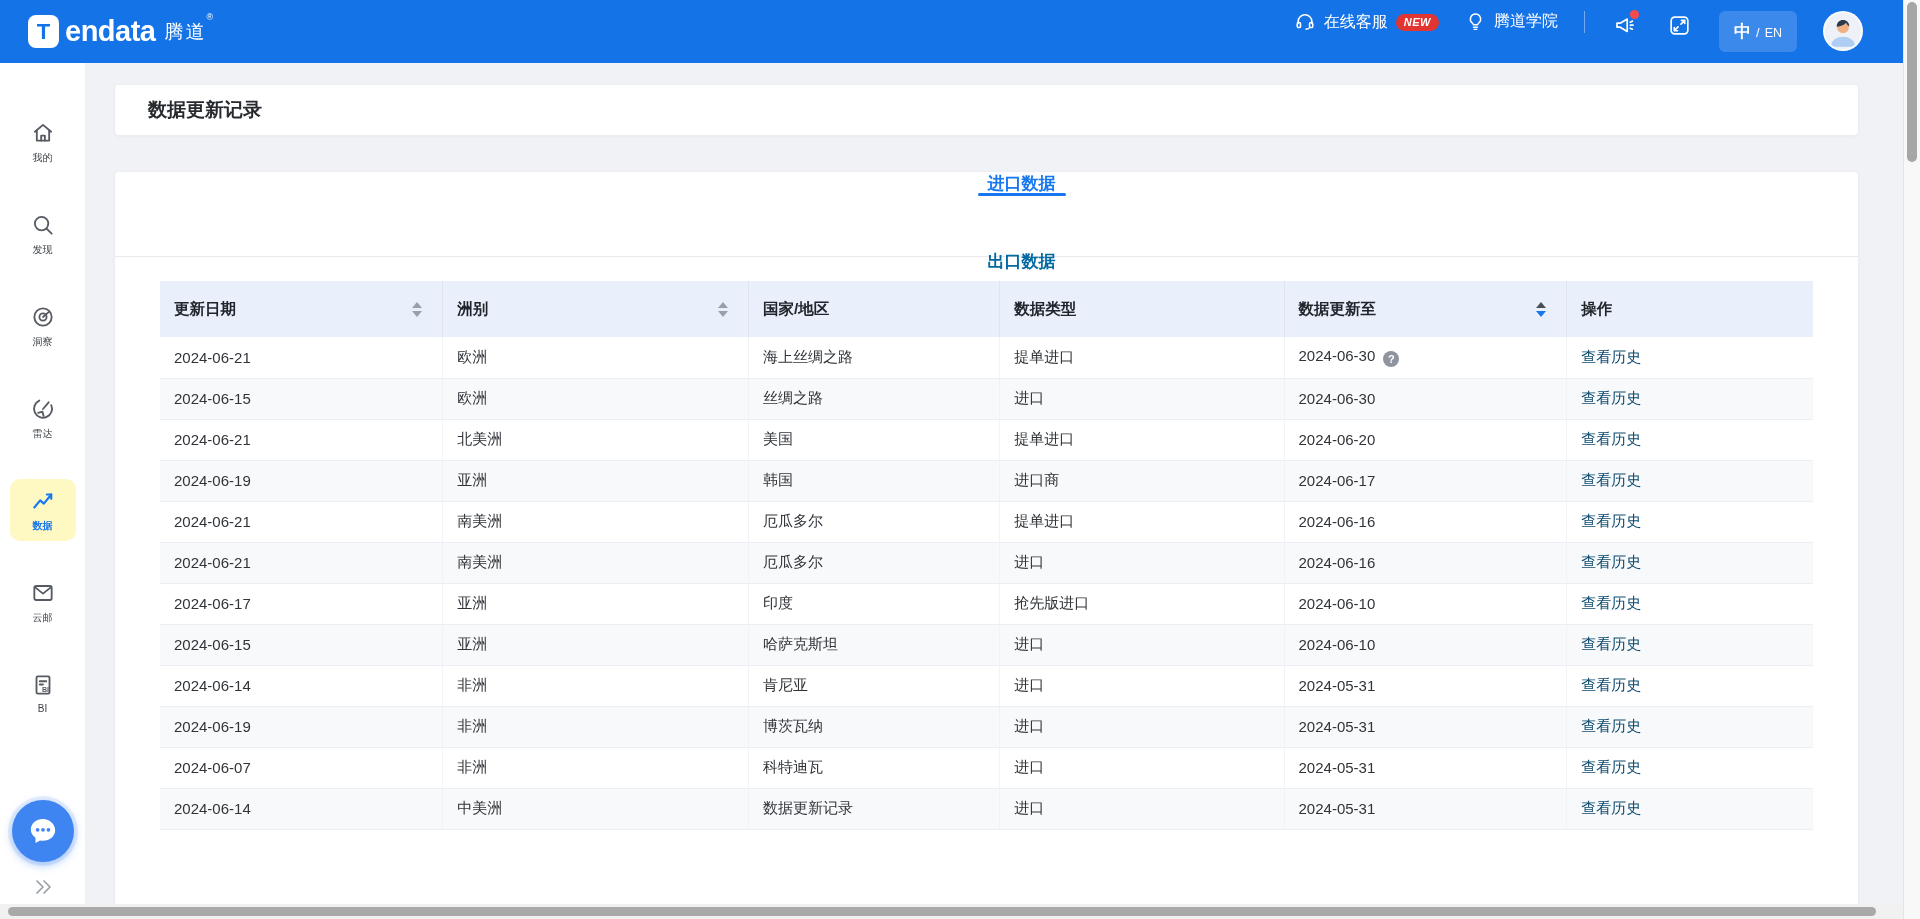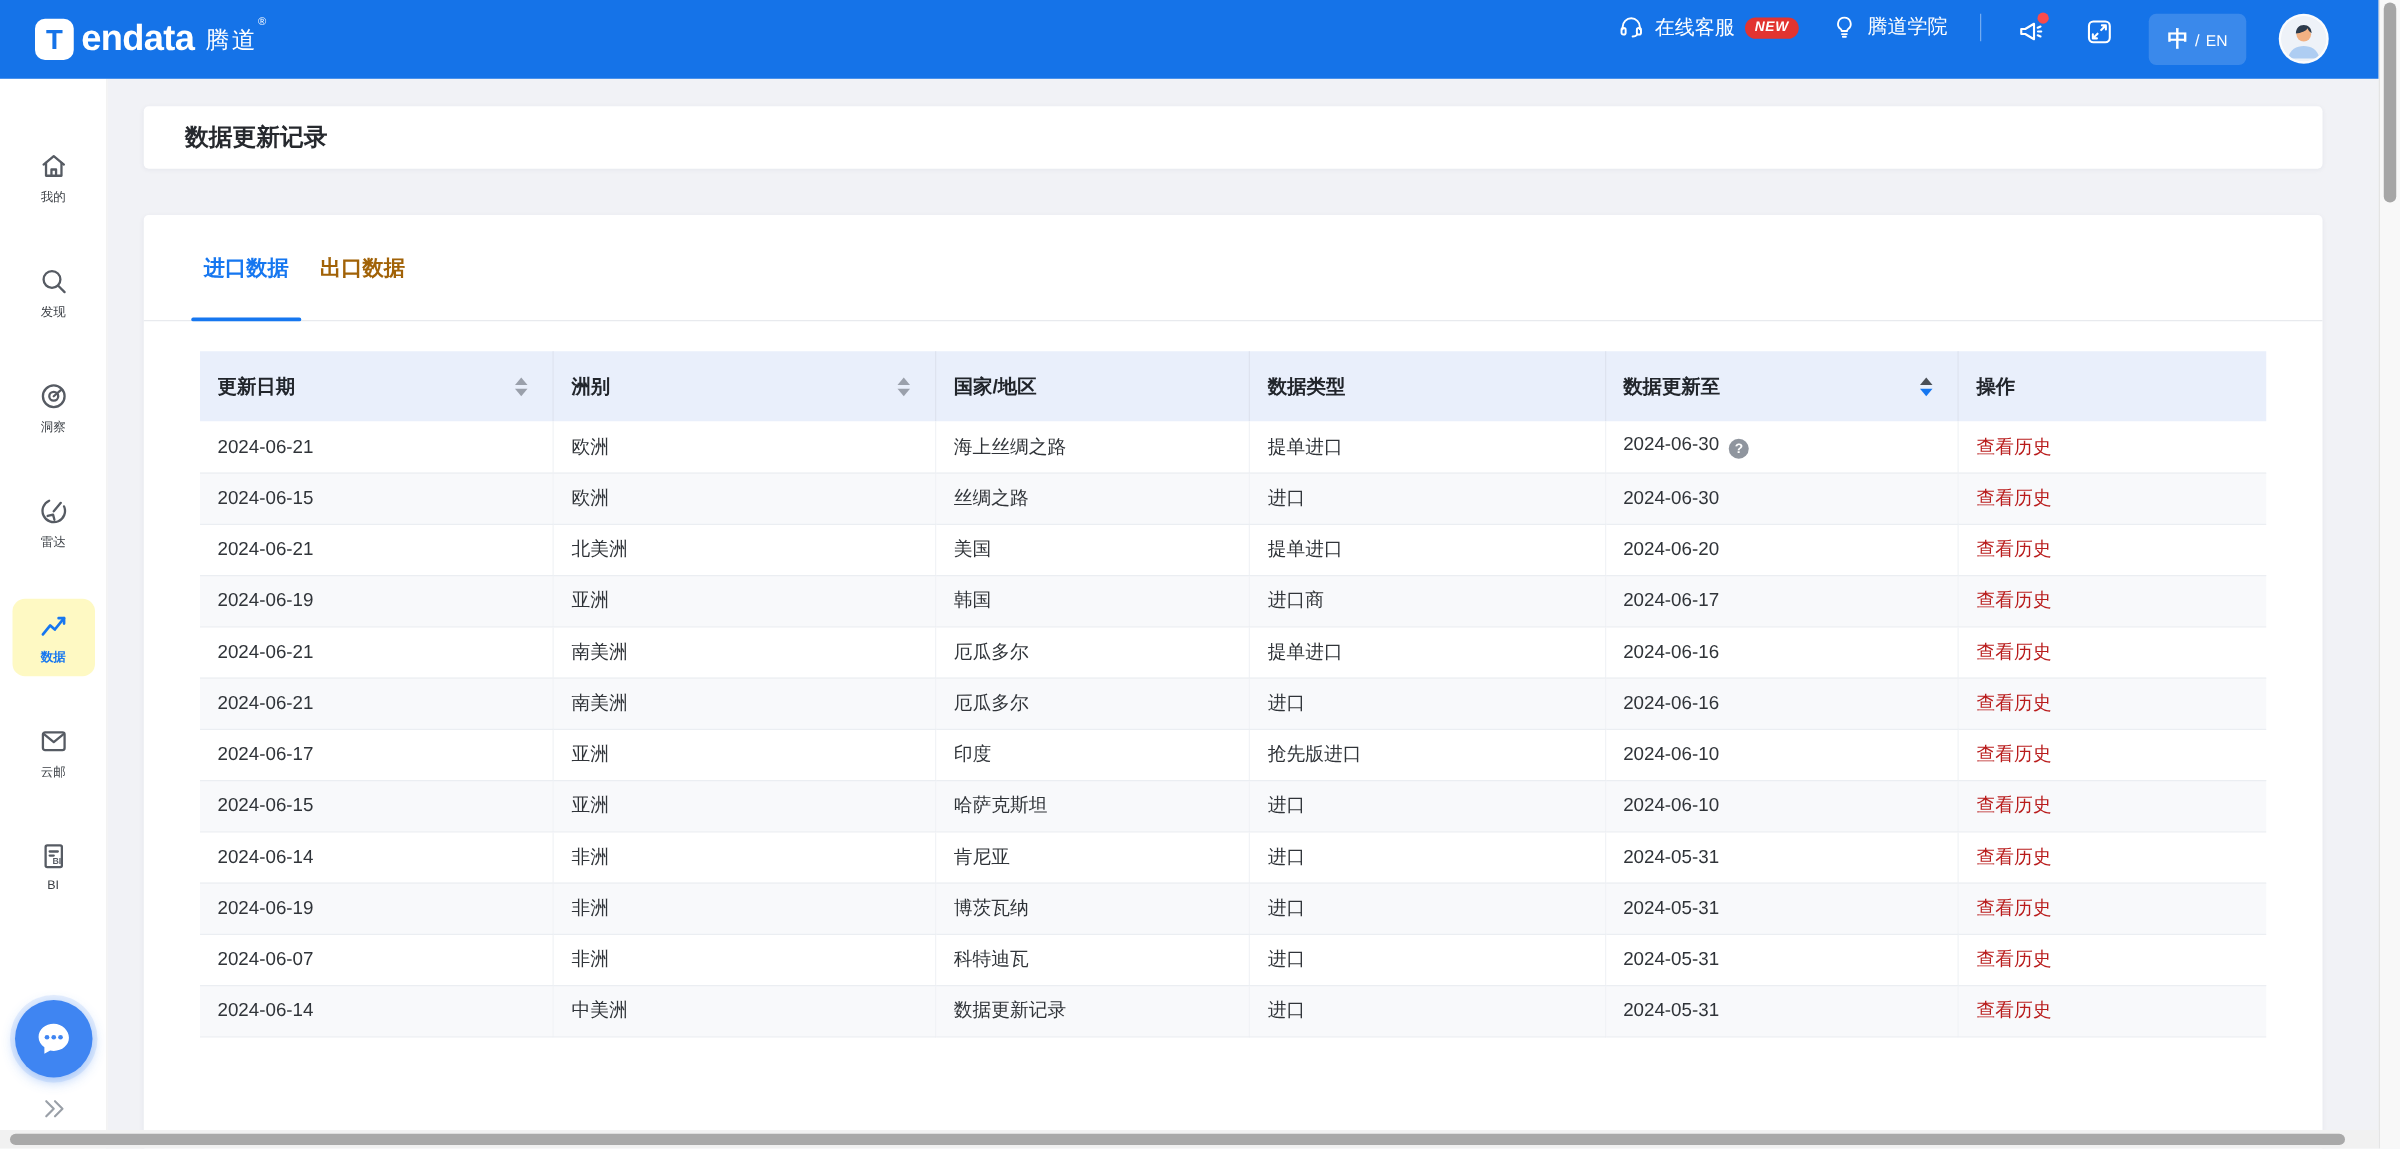--- a/index.html
+++ b/index.html
@@ -48,23 +48,23 @@
   .collapse-btn { position:absolute; left:50%; transform:translateX(-50%); bottom:22px; cursor:pointer;
                   color:#9aa0a8; }
 
   
   .main { position:absolute; left:86px; top:63px; width:1817px; height:856px;
           padding:22px 45px 0 29px; }
   .card { background:#fff; border-radius:4px; box-shadow:0 1px 4px rgba(20,40,80,0.05); }
   .title-card { height:50px; display:flex; align-items:center; padding-left:33px; }
   .page-title { font-size:19px; font-weight:bold; color:#26292e; }
   .content-card { margin-top:37px; height:840px; }
-  .tabbar { height:85px; display:flex; align-items:center; gap:25px; padding-left:48px;
-            border-bottom:1px solid #e8eaee; }
-  .tab { position:relative; font-size:17px; font-weight:bold; color:#a16207; cursor:pointer;
+  .tabbar { height:85px; display:flex; align-items:center; gap:55px; padding-left:70px;
+            border-bottom:1px solid #e8eaee;flex-direction:column; }
+  .tab { position:relative; font-size:17px; font-weight:bold; color:#0369a1; cursor:pointer;
          height:100%; display:flex; align-items:center; }
   .tab.active { color:#1677f0; }
   .tab.active::after { content:""; position:absolute; left:-10px; right:-10px; bottom:-1px; height:3px;
                        background:#1677f0; border-radius:2px; }
 
   .table-wrap { padding:24px 45px 0 45px; }
   table { width:100%; border-collapse:collapse; table-layout:fixed; }
   col.c1{width:17.1%} col.c2{width:18.5%} col.c3{width:15.2%} col.c4{width:17.2%} col.c5{width:17.1%} col.c6{width:14.9%}
   thead th { background:#e9effb; height:56px; text-align:left; padding:0 0 0 14px; font-size:15.5px;
              color:#21252b; border-right:1px solid #dee3ef; cursor:pointer; }
@@ -74,21 +74,21 @@
   .caret-up { width:0; height:0; border-left:5px solid transparent; border-right:5px solid transparent;
               border-bottom:6px solid #9aa0ab; }
   .caret-down { width:0; height:0; border-left:5px solid transparent; border-right:5px solid transparent;
                 border-top:6px solid #9aa0ab; }
   .carets.desc .caret-up { border-bottom-color:#4a4f57; }
   .carets.desc .caret-down { border-top-color:#1677f0; }
   tbody td { height:41px; padding-left:14px; font-size:15px; color:#303439;
              border-bottom:1px solid #ebeef2; border-right:1px solid #f1f3f6; }
   tbody td:last-child { border-right:none; }
   tbody tr.even { background:#f8f9fb; }
-  .link { color:#b91c1c; cursor:pointer; text-decoration:none; }
+  .link { color:#0c4a6e; cursor:pointer; text-decoration:none; }
   .help-badge { display:inline-flex; align-items:center; justify-content:center; width:16px; height:16px;
                 border-radius:50%; background:#8f959e; color:#fff; font-size:11px; font-weight:bold;
                 margin-left:8px; vertical-align:-2px; cursor:pointer; }
 
   
   .vscroll { position:absolute; right:0; top:0; width:17px; height:919px; background:#f8f8f8;
              border-left:1px solid #e4e4e4; z-index:10; }
   .vscroll-thumb { position:absolute; left:3px; top:2px; width:10px; height:160px; background:#a6a6a6;
                    border-radius:6px; }
   .hscroll { position:absolute; left:0; bottom:0; width:1903px; height:15px; background:#f1f1f1; z-index:11; }

